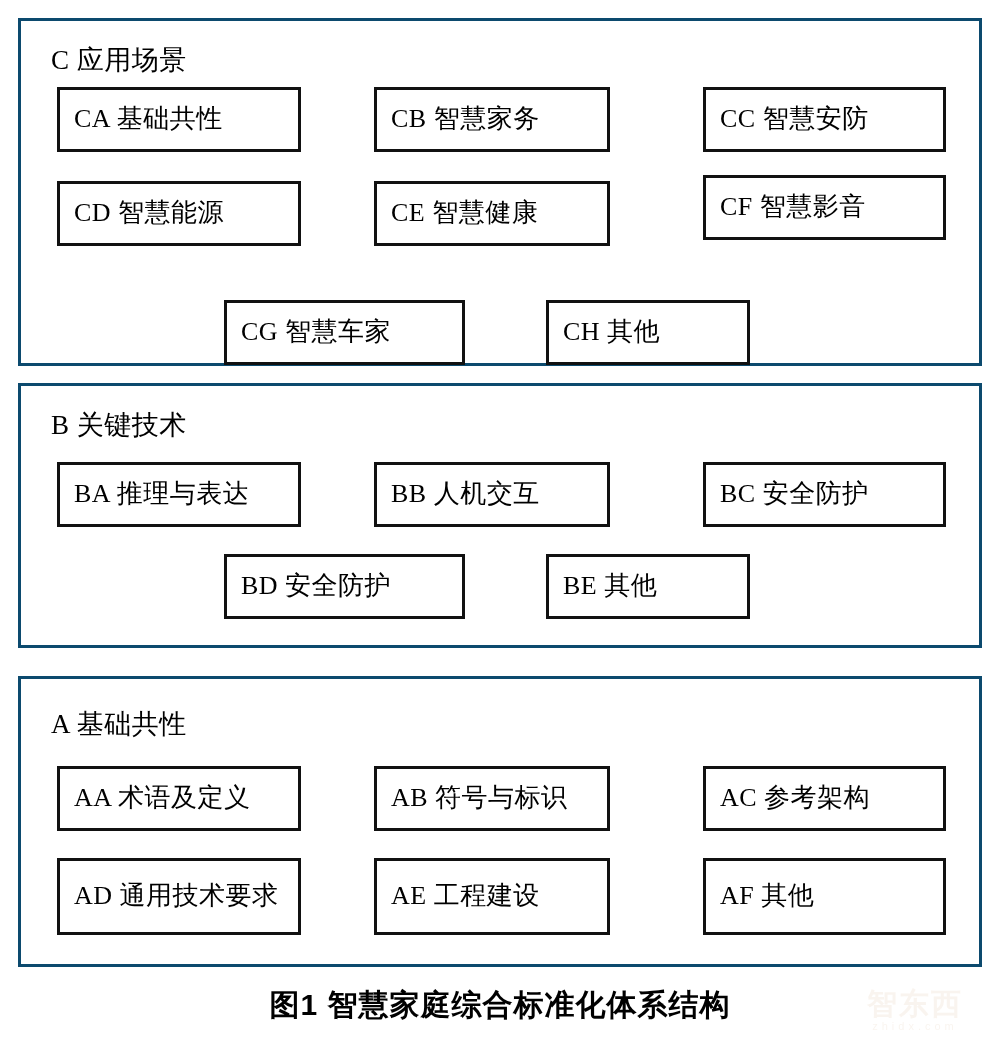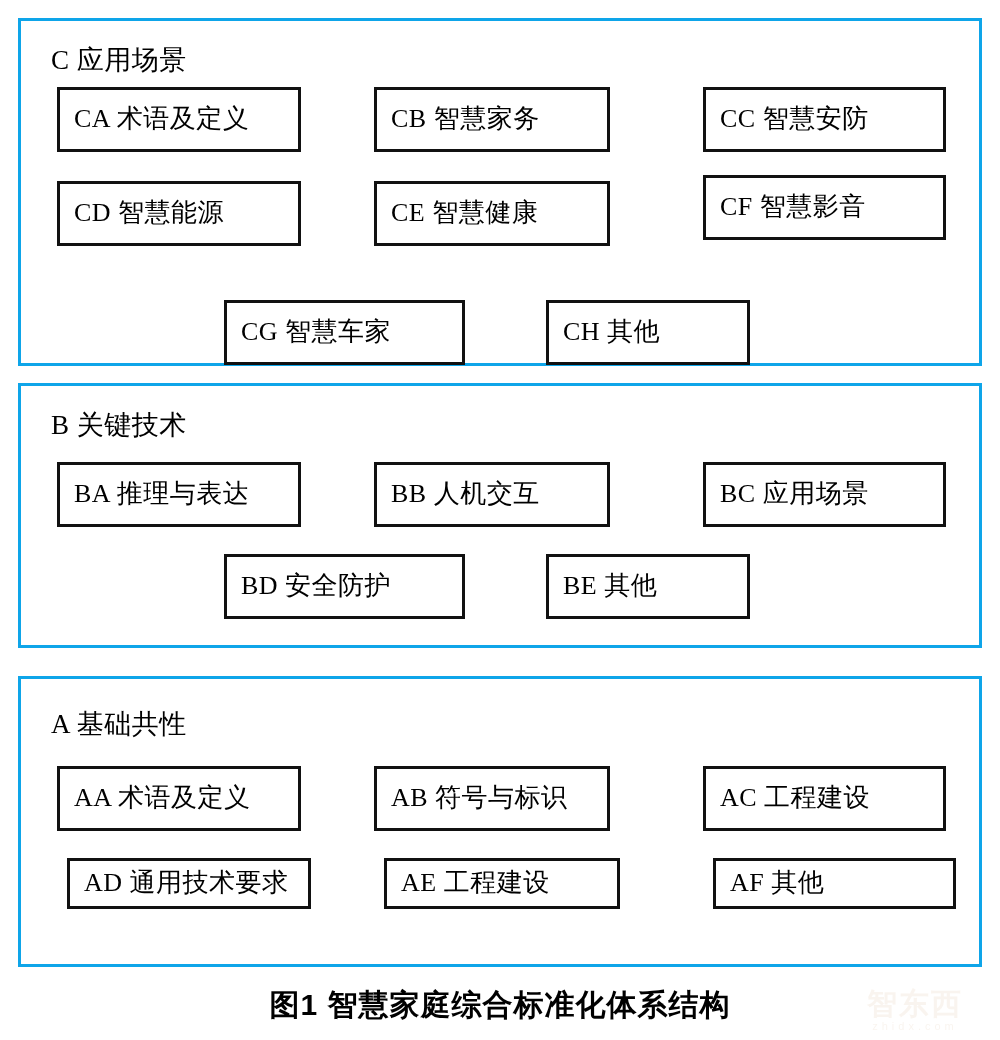--- a/index.html
+++ b/index.html
@@ -23,21 +23,21 @@
     width: 1000px;
     height: 1040px;
   }
 
   
   .section {
     position: absolute;
     left: 18px;
     width: 964px;
     box-sizing: border-box;
-    border: 3px solid #0ea5e9;
+    border: 3px solid #0c4a6e;
     background: #ffffff;
   }
   #section-c { top: 18px;  height: 348px; }
   #section-b { top: 383px; height: 265px; }
   #section-a { top: 676px; height: 291px; }
 
   .section-title {
     position: absolute;
     left: 30px;
     font-size: 27px;
@@ -77,21 +77,21 @@
   #section-c .row-2 { top: 160px; height: 65px; }
   #section-c .row-3 { top: 279px; height: 65px; }
   #section-c .box-cf { top: 154px; height: 65px; }
 
   
   #section-b .row-1 { top: 76px;  height: 65px; }
   #section-b .row-2 { top: 168px; height: 65px; }
 
   
   #section-a .row-1 { top: 87px;  height: 65px; }
-  #section-a .row-2 { top: 179px; height: 51px; margin-left: 10px; }
+  #section-a .row-2 { top: 179px; height: 77px; }
 
   
   #caption {
     position: absolute;
     left: 0;
     top: 985px;
     width: 1000px;
     text-align: center;
     font-size: 30px;
     font-weight: bold;
@@ -128,49 +128,49 @@
   }
 </style>
 </head>
 <body>
 
 <div id="diagram">
 
   <div class="section" id="section-c">
     <div class="section-title">C 应用场景</div>
 
-    <div class="box col-1 row-1">CA 术语及定义</div>
+    <div class="box col-1 row-1">CA 基础共性</div>
     <div class="box col-2 row-1">CB 智慧家务</div>
     <div class="box col-3 row-1">CC 智慧安防</div>
 
     <div class="box col-1 row-2">CD 智慧能源</div>
     <div class="box col-2 row-2">CE 智慧健康</div>
     <div class="box col-3 box-cf">CF 智慧影音</div>
 
     <div class="box mid-1 row-3">CG 智慧车家</div>
     <div class="box mid-2 row-3">CH  其他</div>
   </div>
 
   <div class="section" id="section-b">
     <div class="section-title">B 关键技术</div>
 
     <div class="box col-1 row-1">BA 推理与表达</div>
     <div class="box col-2 row-1">BB 人机交互</div>
-    <div class="box col-3 row-1">BC 应用场景</div>
+    <div class="box col-3 row-1">BC 安全防护</div>
 
     <div class="box mid-1 row-2">BD 安全防护</div>
     <div class="box mid-2 row-2">BE 其他</div>
   </div>
 
   <div class="section" id="section-a">
     <div class="section-title">A 基础共性</div>
 
     <div class="box col-1 row-1">AA 术语及定义</div>
     <div class="box col-2 row-1">AB 符号与标识</div>
-    <div class="box col-3 row-1">AC 工程建设</div>
+    <div class="box col-3 row-1">AC 参考架构</div>
 
     <div class="box col-1 row-2">AD 通用技术要求</div>
     <div class="box col-2 row-2">AE 工程建设</div>
     <div class="box col-3 row-2">AF 其他</div>
   </div>
 
   <div id="caption">图1 智慧家庭综合标准化体系结构</div>
 
   <div id="watermark">
     <div class="wm-main">智东西</div>

